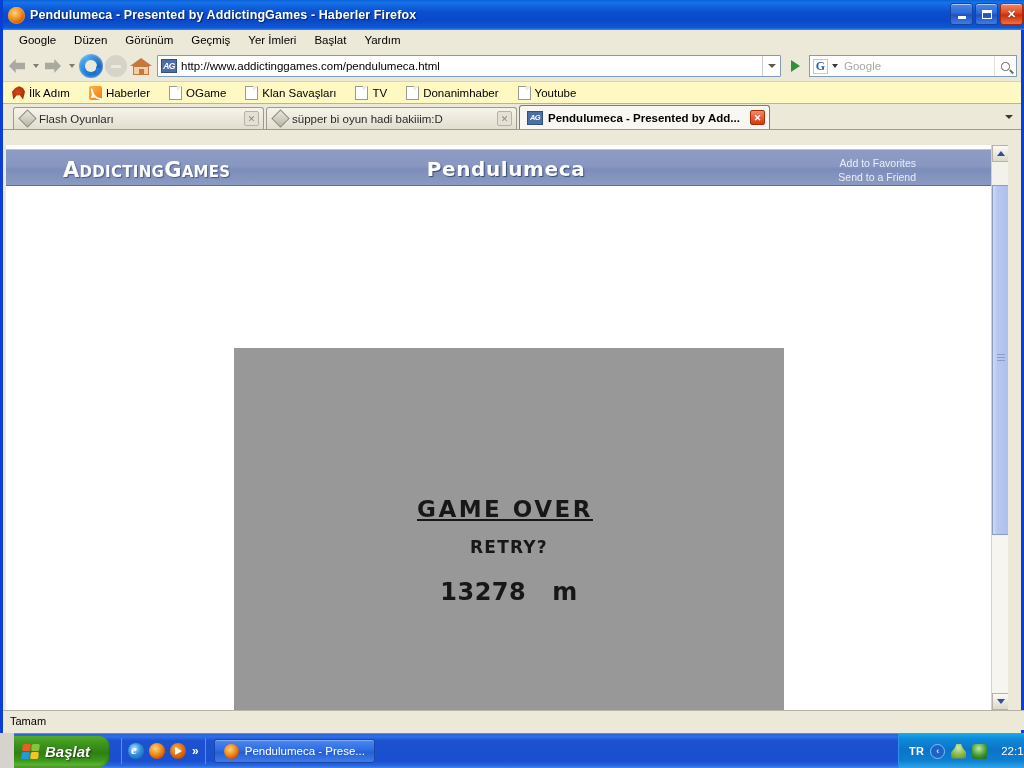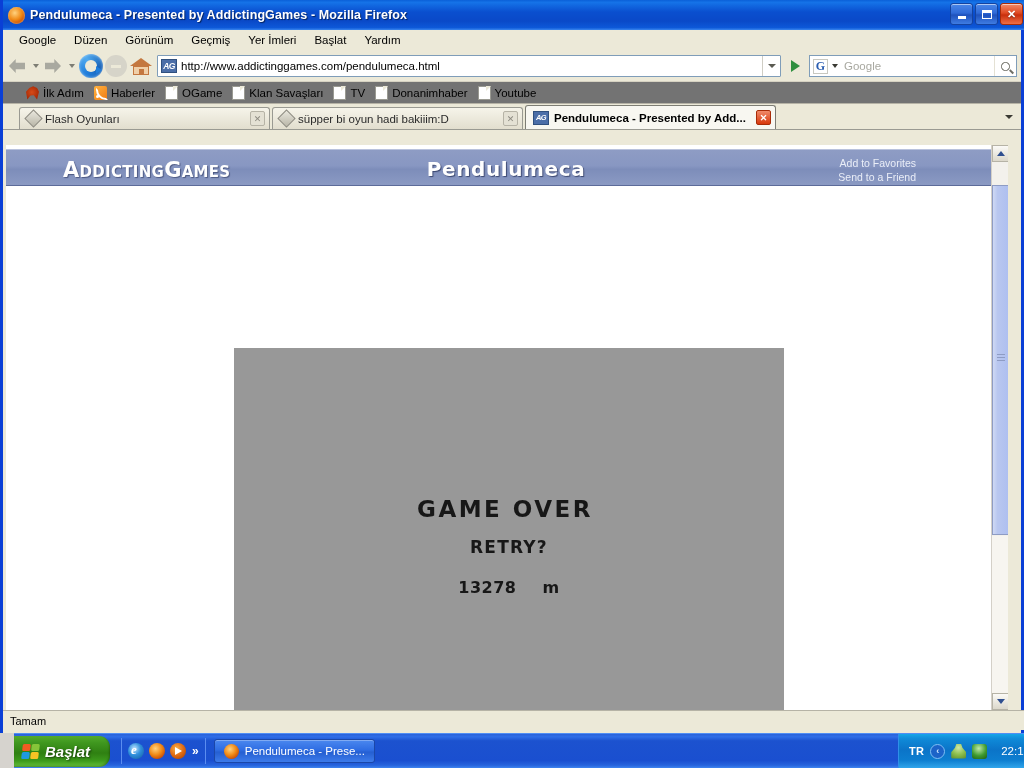--- a/index.html
+++ b/index.html
@@ -93,35 +93,35 @@
   .scaret{width:11px;position:relative;height:20px;flex:0 0 auto;}
   .scaret::after{content:"";position:absolute;left:2px;top:8px;border-left:3.5px solid transparent;
     border-right:3.5px solid transparent;border-top:4px solid #3a3a33;}
   #searchph{flex:1;font-size:11.5px;color:#a8a8a0;padding-left:3px;}
   .magbtn{width:22px;height:20px;display:flex;align-items:center;justify-content:center;flex:0 0 auto;
           border-left:1px solid #e4e1d4;}
   .mag{width:9px;height:9px;border:1.7px solid #6f6f66;border-radius:50%;position:relative;transform:rotate(-45deg);}
   .mag::after{content:"";position:absolute;left:3px;top:9px;width:1.8px;height:5px;background:#6f6f66;}
 
   
-  #bmbar{height:22px;background:#737373;display:flex;align-items:center;padding-left:20px;gap:1px;
+  #bmbar{height:22px;background:#fef9c3;display:flex;align-items:center;padding-left:6px;gap:10px;
          border-bottom:1px solid #b6b3a6;}
   .bm{display:flex;align-items:center;font-size:11.5px;color:#000;padding:1px 6px 1px 3px;cursor:default;white-space:nowrap;}
   .bm .bico{width:13px;height:14px;margin-right:4px;flex:0 0 auto;position:relative;}
   .bico.doc{background:#fff;border:1px solid #9a9a92;}
   .bico.doc::after{content:"";position:absolute;right:-1px;top:-1px;border-left:5px solid #ece9d8;border-bottom:5px solid transparent;}
   .bico.horse{background:radial-gradient(circle at 45% 45%, #d64b18 0%, #a82a06 70%, #7a1c02 100%);
       clip-path:polygon(10% 100%,0% 45%,25% 18%,55% 5%,85% 18%,100% 45%,85% 100%,60% 70%,35% 72%);}
   .bico.rss{background:linear-gradient(135deg,#ffb340 0%,#f07c14 100%);border-radius:2px;}
   .bico.rss::after{content:"";position:absolute;left:2px;bottom:2px;width:3px;height:3px;border-radius:50%;background:#fff;}
   .bico.rss::before{content:"";position:absolute;left:2px;top:2px;width:8px;height:8px;
       border:2px solid #fff;border-radius:0 0 0 10px;border-top-color:transparent;border-right-color:transparent;}
 
   
-  #tabstrip{height:26px;background:#ece9d8;display:flex;align-items:flex-end;padding-left:16px;position:relative;
+  #tabstrip{height:26px;background:#ece9d8;display:flex;align-items:flex-end;padding-left:10px;position:relative;
             border-bottom:1px solid #9a9a92;}
   .tab{height:22px;display:flex;align-items:center;padding:0 4px 0 7px;margin-right:2px;
        border:1px solid #9a9a92;border-bottom:none;border-radius:3px 3px 0 0;
        background:linear-gradient(180deg,#f6f4ea 0%,#e2dece 100%);font-size:11.5px;color:#2a2a2a;cursor:default;}
   .tab.active{background:#f8f7f1;color:#000;font-weight:bold;border-color:#7d7d74;height:24px;}
   .tab .tico{width:13px;height:13px;margin-right:5px;flex:0 0 auto;transform:rotate(45deg);
              background:linear-gradient(135deg,#e9e7dd 0%,#b9b6a8 100%);border:1px solid #8c8a80;}
   .tab.active .tico{transform:none;background:#4b6ea8;border:1px solid #30507f;color:#fff;font-size:7.5px;
         font-weight:bold;font-style:italic;display:flex;align-items:center;justify-content:center;width:16px;height:14px;letter-spacing:-0.5px;}
   .tabclose{width:15px;height:15px;margin-left:6px;border:1px solid #b6b3a6;background:#e4e1d4;
@@ -143,25 +143,25 @@
      font-family:"DejaVu Sans",sans-serif;letter-spacing:.3px;text-shadow:1px 1px 1px rgba(40,50,90,.6);}
   #aglogo .cap{font-size:21px;}
   #gametitle{position:absolute;left:0;top:7px;width:1000px;text-align:center;color:#fff;
      font-size:20px;font-weight:bold;font-family:"DejaVu Sans",sans-serif;letter-spacing:.6px;
      text-shadow:1px 1px 1px rgba(35,45,85,.75);}
   .hlinks{position:absolute;right:90px;top:7px;text-align:right;}
   .hlinks a{display:block;color:#e9edf7;font-size:10.5px;line-height:13.5px;text-decoration:none;cursor:default;}
 
   #gamestage{position:absolute;left:228px;top:203px;width:550px;height:421px;background:#989898;}
   #gameover{position:absolute;left:0;top:148px;width:542px;text-align:center;color:#171717;
-    font-family:"DejaVu Sans",sans-serif;font-weight:bold;font-size:23px;letter-spacing:2.5px;}
+    font-family:"DejaVu Sans",sans-serif;font-weight:bold;font-size:23px;letter-spacing:2.5px;text-decoration:underline;}
   #retry{position:absolute;left:0;top:189px;width:550px;text-align:center;color:#171717;
     font-family:"DejaVu Sans",sans-serif;font-weight:bold;font-size:17px;letter-spacing:1.2px;}
   #scorerow{position:absolute;left:0;top:230px;width:550px;text-align:center;color:#171717;
-    font-family:"DejaVu Sans",sans-serif;font-weight:bold;font-size:16px;letter-spacing:.5px;}
+    font-family:"DejaVu Sans",sans-serif;font-weight:bold;font-size:24px;letter-spacing:.5px;}
   #scorerow .unit{margin-left:26px;}
 
   
   #vscroll{position:absolute;right:0;top:0;width:17px;height:565px;background:#f3f1ec;border-left:1px solid #d4d0c8;}
   .sbtn{width:17px;height:17px;background:linear-gradient(180deg,#fbfaf7,#dcd8cb);
         border:1px solid #b6b3a6;display:flex;align-items:center;justify-content:center;}
   .sbtn .ca{border-left:4px solid transparent;border-right:4px solid transparent;}
   .sbtn.up .ca{border-bottom:5px solid #2f4f8f;}
   .sbtn.down .ca{border-top:5px solid #2f4f8f;}
   #vthumb{position:absolute;left:0;top:40px;width:17px;height:350px;
@@ -223,21 +223,21 @@
 </style>
 </head>
 <body>
 
 <div id="screen">
 
   <div id="window">
 
     <div id="titlebar">
       <span class="fficon"></span>
-      <span class="ttl">Pendulumeca - Presented by AddictingGames - Mozilla Firefox</span>
+      <span class="ttl">Pendulumeca - Presented by AddictingGames - Haberler Firefox</span>
       <div class="winbtns">
         <div class="wb min">
             <span class="g"></span>
           </div>
         <div class="wb max">
             <span class="g"></span>
           </div>
         <div class="wb close">
             <span class="g">✕</span>
           </div>

